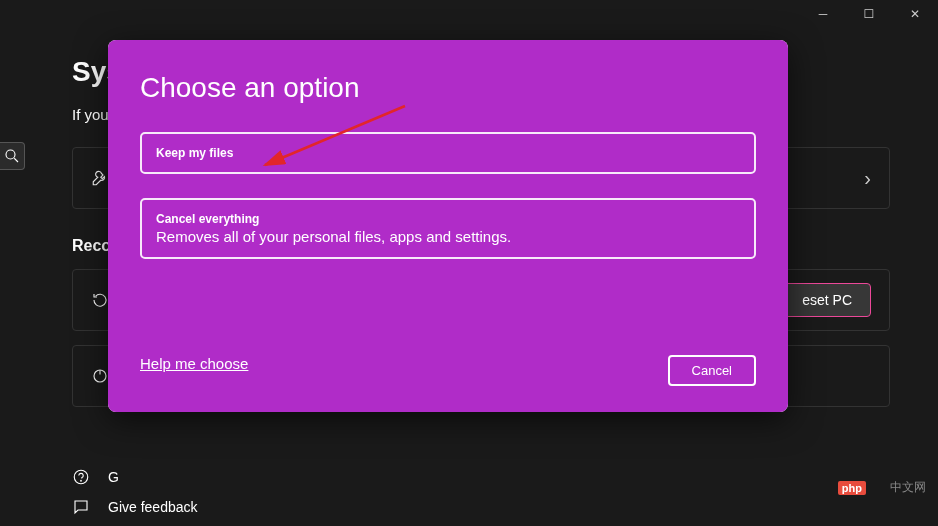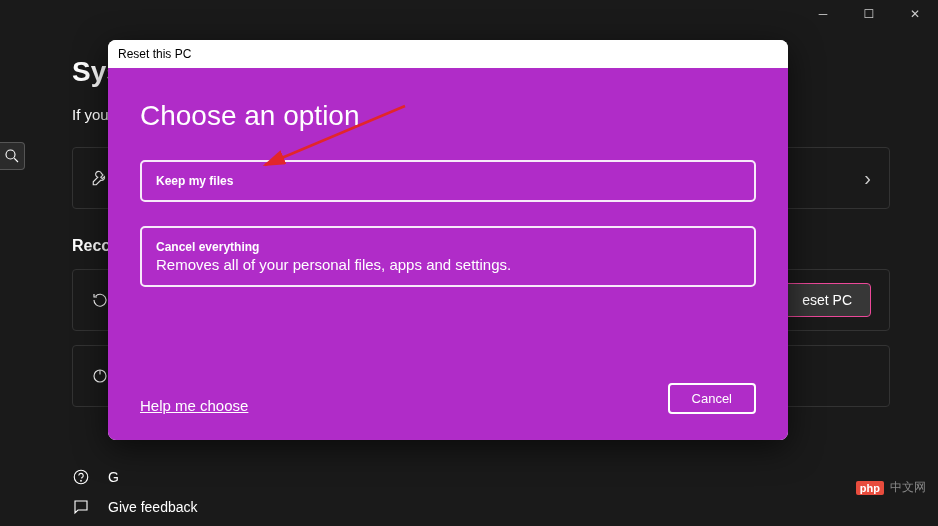--- a/index.html
+++ b/index.html
@@ -121,21 +121,21 @@
     border-radius: 5px;
     padding: 12px 14px;
     margin-bottom: 24px;
   }
   .option.selected { border-width: 2px; }
   .option-title { font-weight: 600; font-size: 12px; }
   .option-desc { font-size: 15px; margin-top: 2px; }
   .modal-footer {
     display: flex;
     justify-content: space-between;
-    align-items: flex-end;
+    align-items: flex-start;
     margin-top: 96px;
   }
   .help-link {
     text-decoration: underline;
     font-size: 15px;
   }
   .cancel-btn {
     border: 2px solid #fff;
     background: transparent;
     color: #fff;
@@ -150,21 +150,21 @@
     pointer-events: none;
   }
   .watermark {
     position: absolute;
     right: 12px;
     bottom: 30px;
     font-size: 12px;
     color: #888;
     display: flex;
     align-items: center;
-    gap: 6px;
+    gap: 24px;
   }
   .watermark .logo {
     background: #e84c3d;
     color: #fff;
     font-weight: bold;
     padding: 1px 4px;
     border-radius: 2px;
     font-size: 11px;
   }
   svg.icon { width: 18px; height: 18px; stroke: #fff; fill: none; stroke-width: 1.5; }
@@ -229,21 +229,20 @@
   <span>G</span>
 </div>
 <div class="feedback-row" style="top:498px;">
   <svg class="icon" viewBox="0 0 24 24">
       <path d="M4 4h16v12H8l-4 4z"></path>
     </svg>
   <span>Give feedback</span>
 </div>
 
 <div class="modal">
-  <div class="modal-titlebar">Reset this PC</div>
   <div class="modal-body">
     <div class="modal-heading">Choose an option</div>
 
     <div class="option selected">
       <div class="option-title">Keep my files</div>
     </div>
 
     <div class="option">
       <div class="option-title">Cancel everything</div>
       <div class="option-desc">Removes all of your personal files, apps and settings.</div>

